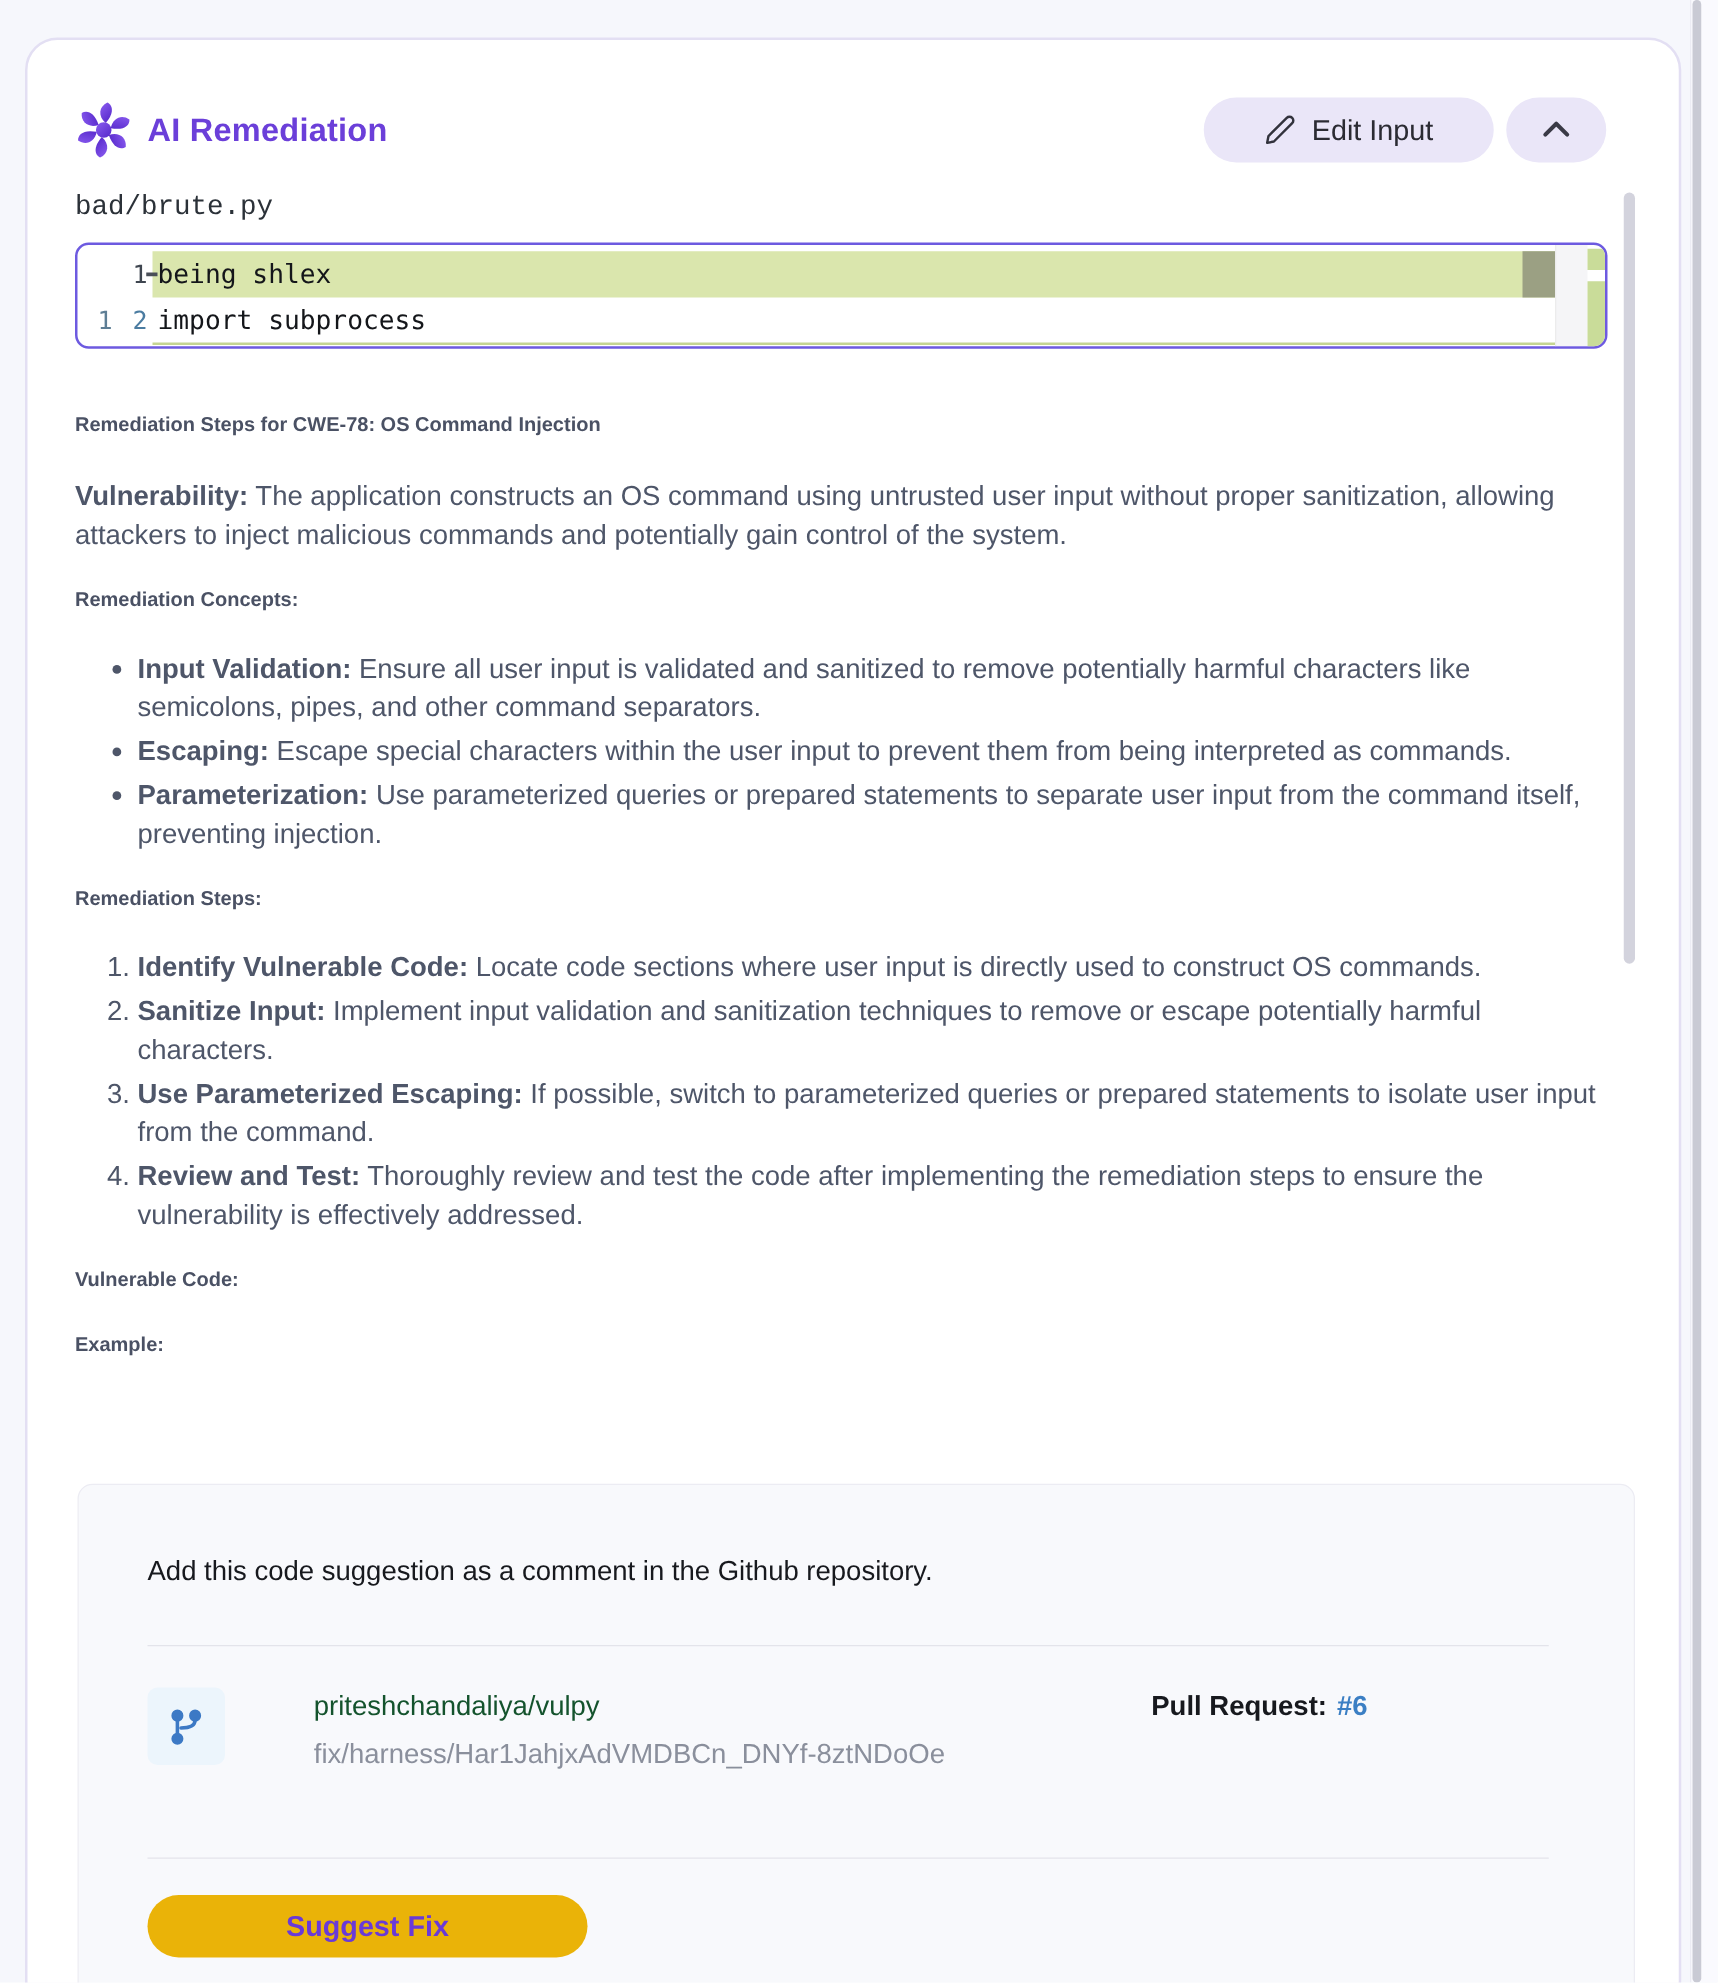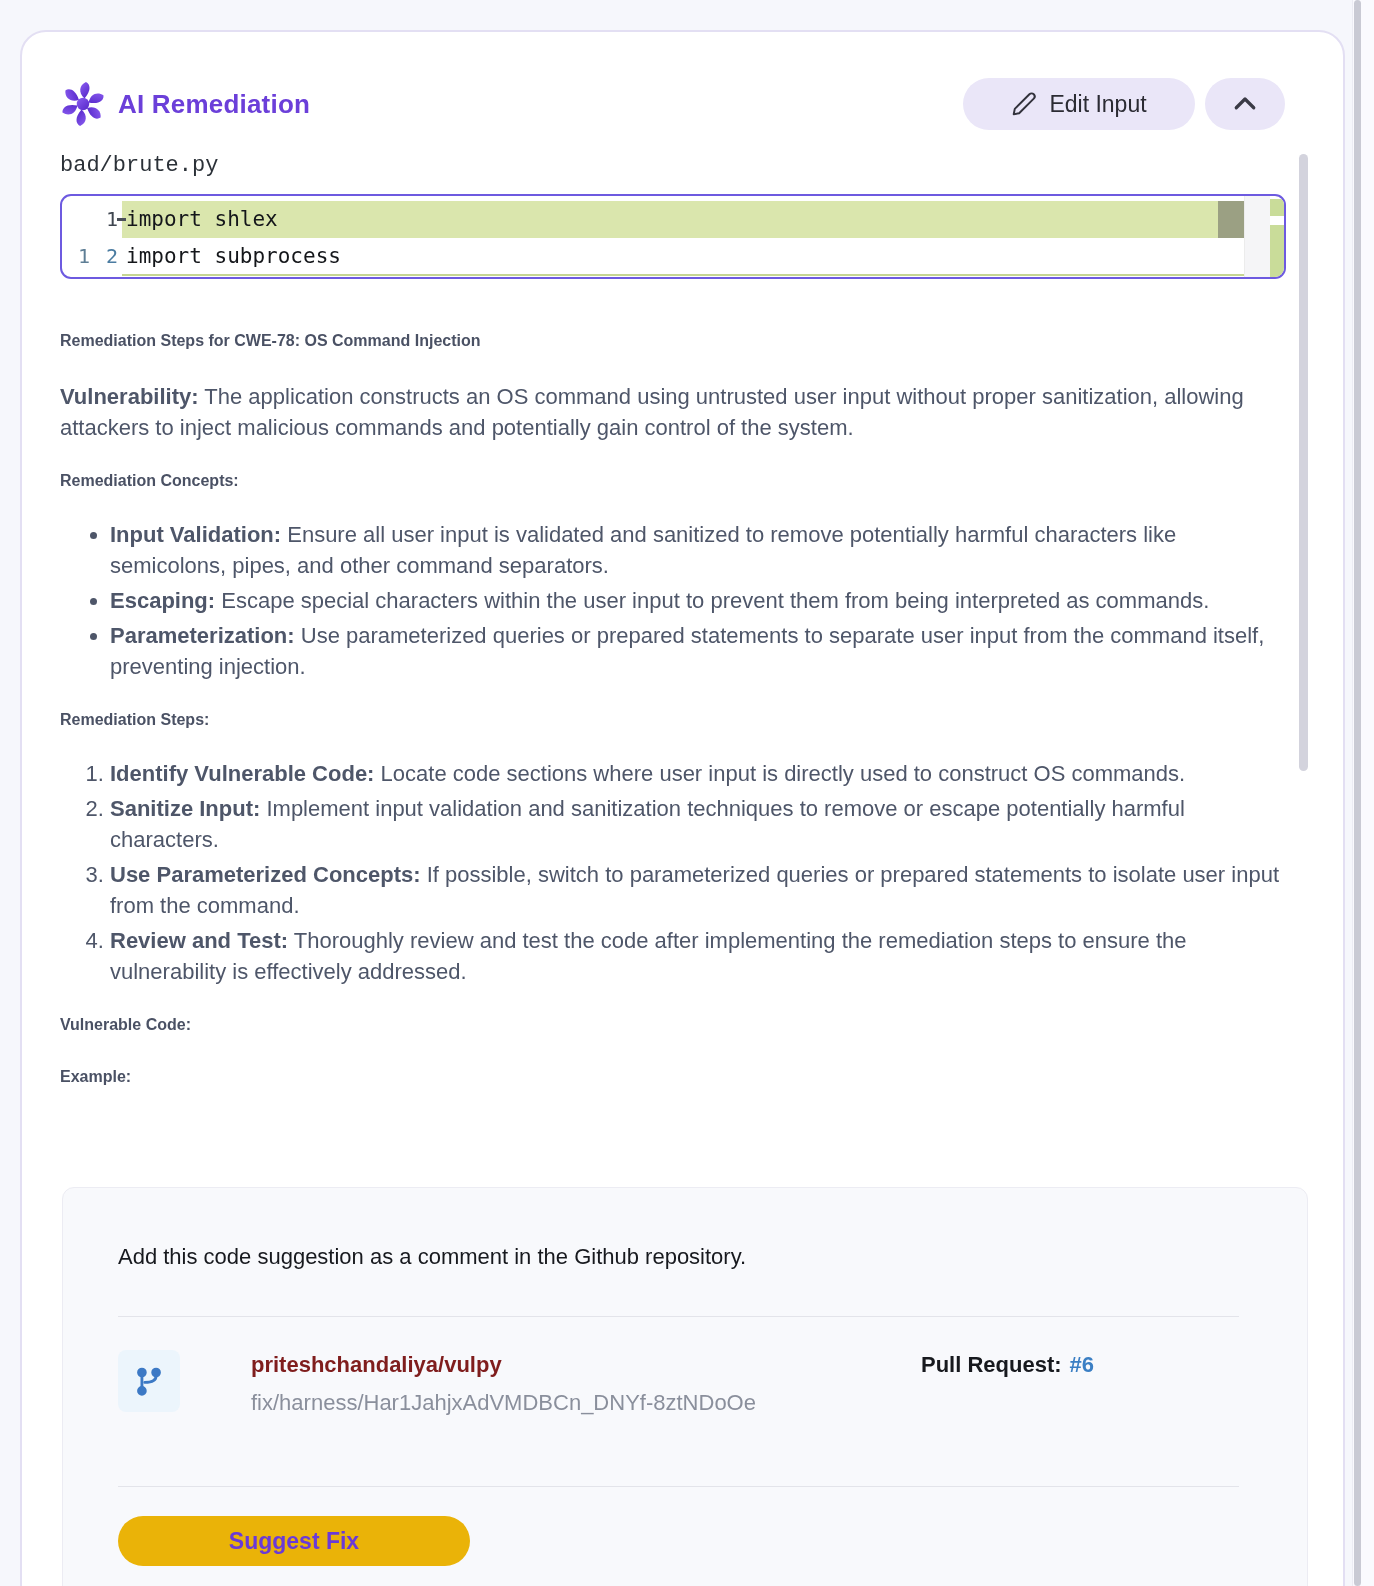--- a/index.html
+++ b/index.html
@@ -80,21 +80,21 @@
   .sugg {
     position:absolute; left:40px; top:1155px; width:1246px; height:470px;
     background:#f8f9fc; border:1px solid #ececf3; border-radius:12px;
   }
   .sugg-intro { position:absolute; left:55px; top:56px; font-size:22px; color:#17191e; }
   .sugg-div { position:absolute; left:55px; width:1121px; height:1px; background:#e3e4ea; }
   .div1 { top:128px; } .div2 { top:298px; }
   .repo-row { position:absolute; left:55px; top:160px; right:55px; }
   .repo-icon-box { position:absolute; left:0; top:2px; width:62px; height:62px; background:#ecf5fc; border-radius:8px;
     display:flex; align-items:center; justify-content:center; }
-  .repo-name { position:absolute; left:133px; top:4px; font-size:22px; font-weight:700; color:#7f1d1d; }
+  .repo-name { position:absolute; left:133px; top:4px; font-size:22px; font-weight:400; color:#14532d; }
   .repo-branch { position:absolute; left:133px; top:42px; font-size:22px; color:#8a8f9c; }
   .pr-wrap { position:absolute; left:803px; top:4px; font-size:22px; }
   .pr-label { font-weight:700; color:#17191e; }
   .pr-link { color:#3b7fc4; font-weight:600; text-decoration:none; margin-left:8px; cursor:pointer; }
   .btn-suggest {
     position:absolute; left:55px; top:328px; width:352px; height:50px;
     background:#eab308; border:none; border-radius:25px; cursor:pointer;
     font-family:"Liberation Sans", sans-serif; font-size:23px; font-weight:700; color:#6a3ad7;
   }
 </style>
@@ -147,21 +147,21 @@
     </button>
   </div>
 
   <div class="filename">bad/brute.py</div>
 
   <div class="codebox">
     <div class="row1-green"></div>
     <div class="code-row r1">
       <span class="gut c1"></span>
       <span class="gut c2">1</span>
-      <span class="code-text">import shlex</span>
+      <span class="code-text">being shlex</span>
     </div>
     <div class="code-row r2">
       <span class="gut c1">1</span>
       <span class="gut c2">2</span>
       <span class="code-text">import subprocess</span>
     </div>
     <div class="dash-marker"></div>
     <div class="green-hairline"></div>
     <div class="scroll-thumb-olive"></div>
     <div class="gray-strip"></div>
@@ -180,21 +180,21 @@
     <ul class="concepts m-list">
       <li><b>Input Validation:</b><span> Ensure all user input is validated and sanitized to remove potentially harmful characters like semicolons, pipes, and other command separators.</span></li>
       <li><b>Escaping:</b><span> Escape special characters within the user input to prevent them from being interpreted as commands.</span></li>
       <li><b>Parameterization:</b><span> Use parameterized queries or prepared statements to separate user input from the command itself, preventing injection.</span></li>
     </ul>
 
     <h3 class="m-h2">Remediation Steps:</h3>
     <ol class="steps m-list">
       <li><b>Identify Vulnerable Code:</b><span> Locate code sections where user input is directly used to construct OS commands.</span></li>
       <li><b>Sanitize Input:</b><span> Implement input validation and sanitization techniques to remove or escape potentially harmful characters.</span></li>
-      <li><b>Use Parameterized Concepts:</b><span> If possible, switch to parameterized queries or prepared statements to isolate user input from the command.</span></li>
+      <li><b>Use Parameterized Escaping:</b><span> If possible, switch to parameterized queries or prepared statements to isolate user input from the command.</span></li>
       <li><b>Review and Test:</b><span> Thoroughly review and test the code after implementing the remediation steps to ensure the vulnerability is effectively addressed.</span></li>
     </ol>
 
     <h3 class="m-h2">Vulnerable Code:</h3>
     <h3 class="m-h2">Example:</h3>
   </div>
 
   <div class="sugg">
     <div class="sugg-intro">Add this code suggestion as a comment in the Github repository.</div>
     <div class="sugg-div div1"></div>

